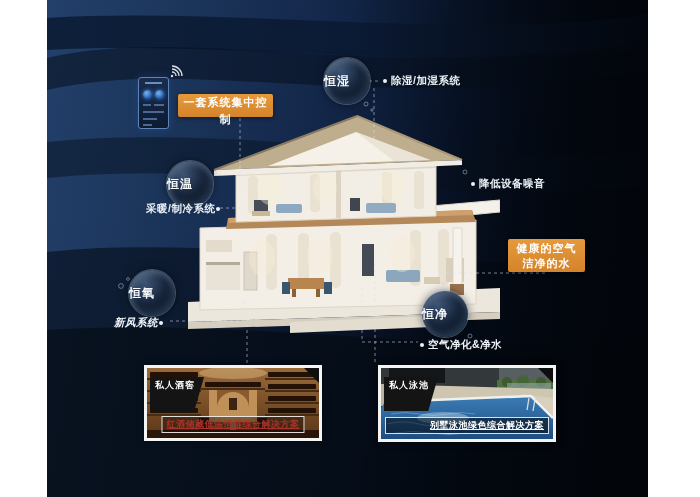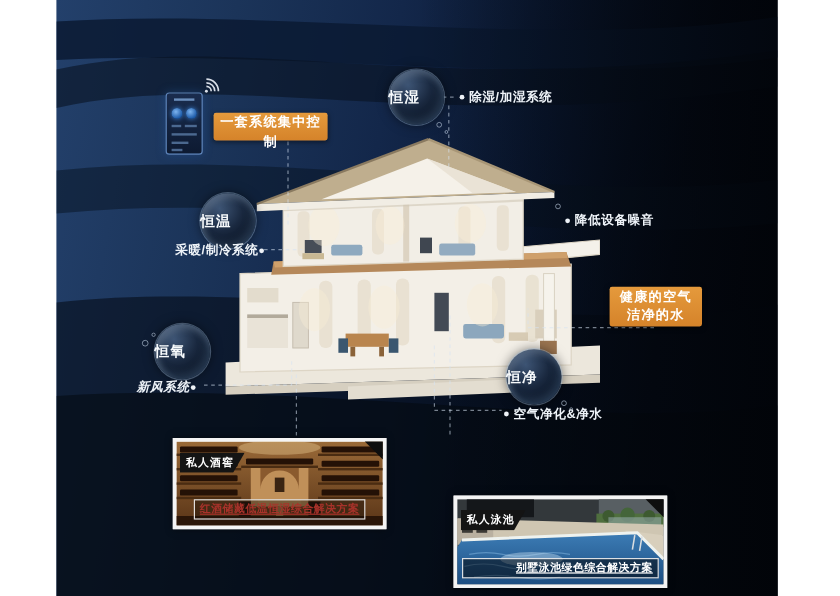--- a/index.html
+++ b/index.html
@@ -36,31 +36,31 @@
   .phone .knob{position:absolute;top:12px;width:9px;height:9px;border-radius:50%;
          background:radial-gradient(circle at 40% 35%,#7db4ef,#1c5aa8 70%);box-shadow:0 0 4px #3b82d4;}
   .phone .k1{left:4px}.phone .k2{left:16px}
   .phone .row{position:absolute;height:1.5px;background:#5f82ad;opacity:.75;}
   .wifi{position:absolute;left:169px;top:63px;}
   
   .card{position:absolute;background:#ffffff;border:3px solid #f4f4f4;box-sizing:border-box;
         box-shadow:0 0 6px rgba(0,0,0,.5);}
   .card .photo{position:absolute;inset:0;}
   .card .tag{position:absolute;left:3px;top:9px;background:#141414;color:#ffffff;
-        font-size:9px;font-weight:bold;letter-spacing:1px;padding:2px 9px 2px 5px;
+        font-size:9px;font-weight:bold;letter-spacing:1px;padding:2px 9px 19px 5px;
         clip-path:polygon(0 0,100% 0,82% 100%,0 100%);}
   .card .ribbon{position:absolute;right:0;top:0;width:0;height:0;
         border-top:15px solid #0e0e0e;border-left:15px solid transparent;}
   .card .caption{position:absolute;bottom:5px;left:50%;transform:translateX(-50%);
         font-size:9px;font-weight:bold;letter-spacing:.5px;white-space:nowrap;
         border:1px solid rgba(255,255,255,.85);padding:1px 4px;text-decoration:underline;}
   .caption.red{color:#a8322a;background:rgba(25,16,9,.45);}
   .caption.white{color:#ffffff;background:rgba(0,0,0,.5);padding-left:44px;}
   .lcard{left:144px;top:365px;width:178px;height:76px;}
-  .rcard{left:378px;top:365px;width:178px;height:77px;margin-top:48px;}
+  .rcard{left:378px;top:365px;width:178px;height:77px;}
   .abs{position:absolute;}
 </style>
 </head>
 <body>
 
 <div class="stage">
 
   <div class="canvas">
     <svg width="601" height="497" viewBox="0 0 601 497">
       <path d="M0,18 C180,6 420,42 601,14 L601,48 C420,74 180,40 0,50 Z" fill="#0a1a33" opacity="0.85"></path>

